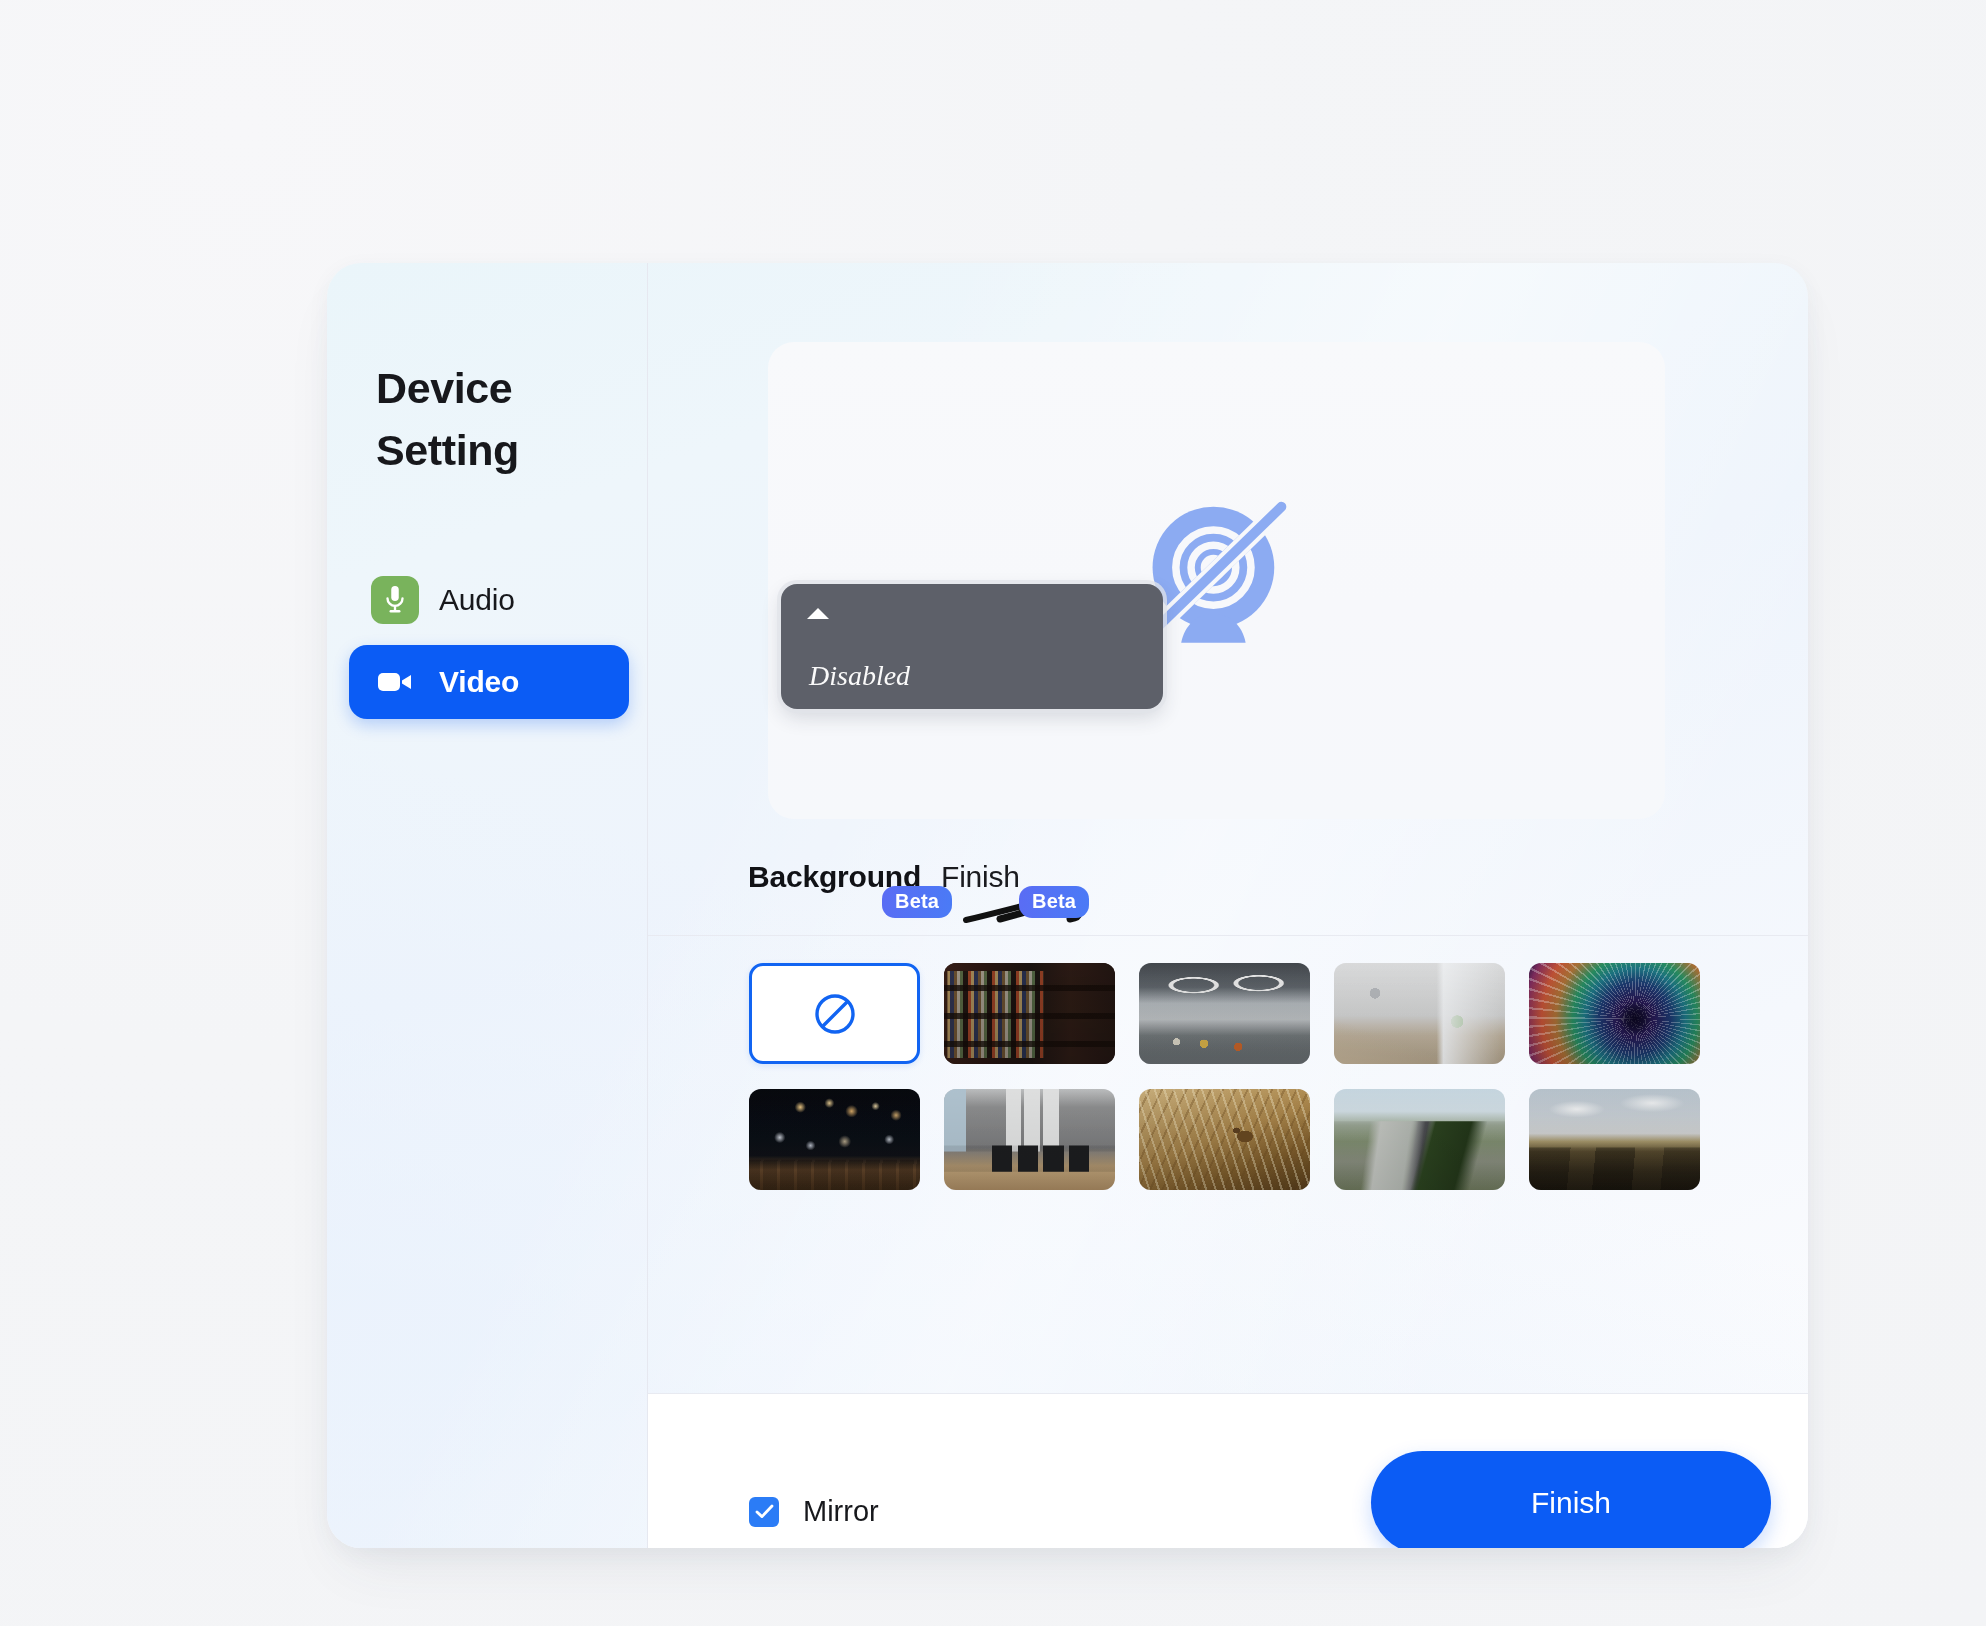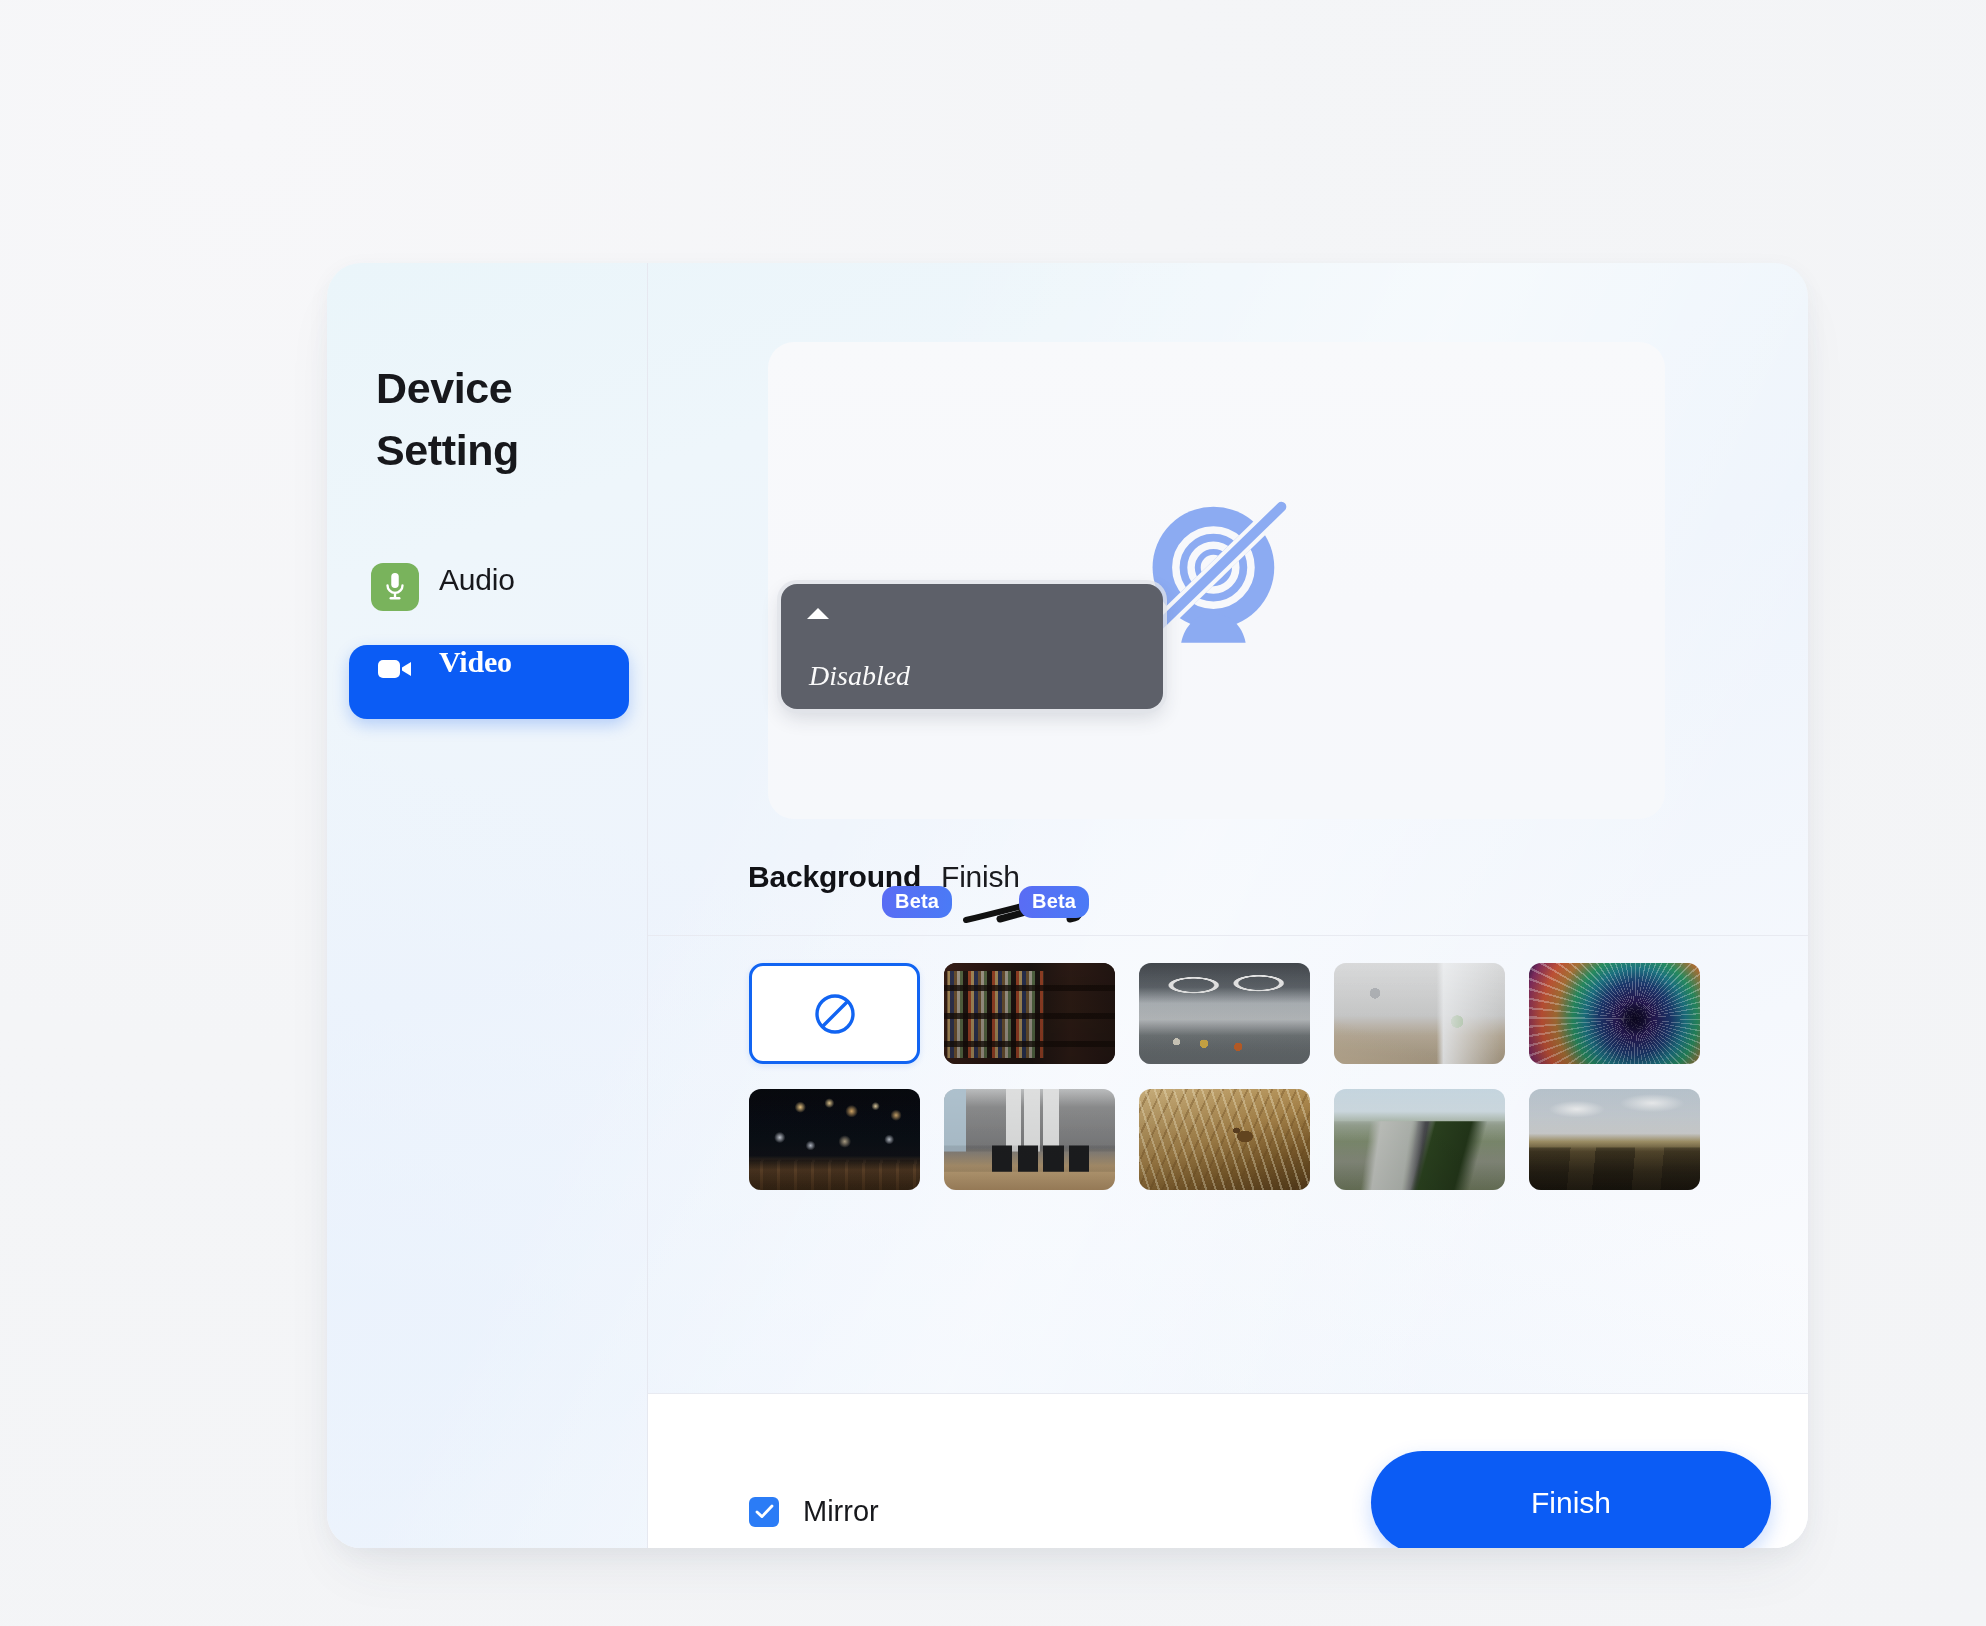--- a/index.html
+++ b/index.html
@@ -67,31 +67,30 @@
     letter-spacing: -0.4px;
   }
   #nav-list {
     position: absolute;
     left: 22px;
     top: 300px;
     width: 280px;
   }
   .nav-item {
     display: flex;
-    align-items: flex-start;
+    align-items: center;
     height: 74px;
     border-radius: 18px;
     padding-left: 22px;
     box-sizing: border-box;
     margin-bottom: 8px;
   }
   .nav-item.active {
     background: #0b5cf5;
     box-shadow: 0 6px 16px rgba(11,92,245,.25);
-    font-family: Liberation Serif, serif;
   }
   .nav-icon {
     width: 48px;
     height: 48px;
     border-radius: 12px;
     display: flex;
     align-items: center;
     justify-content: center;
     flex: 0 0 auto;
   }

